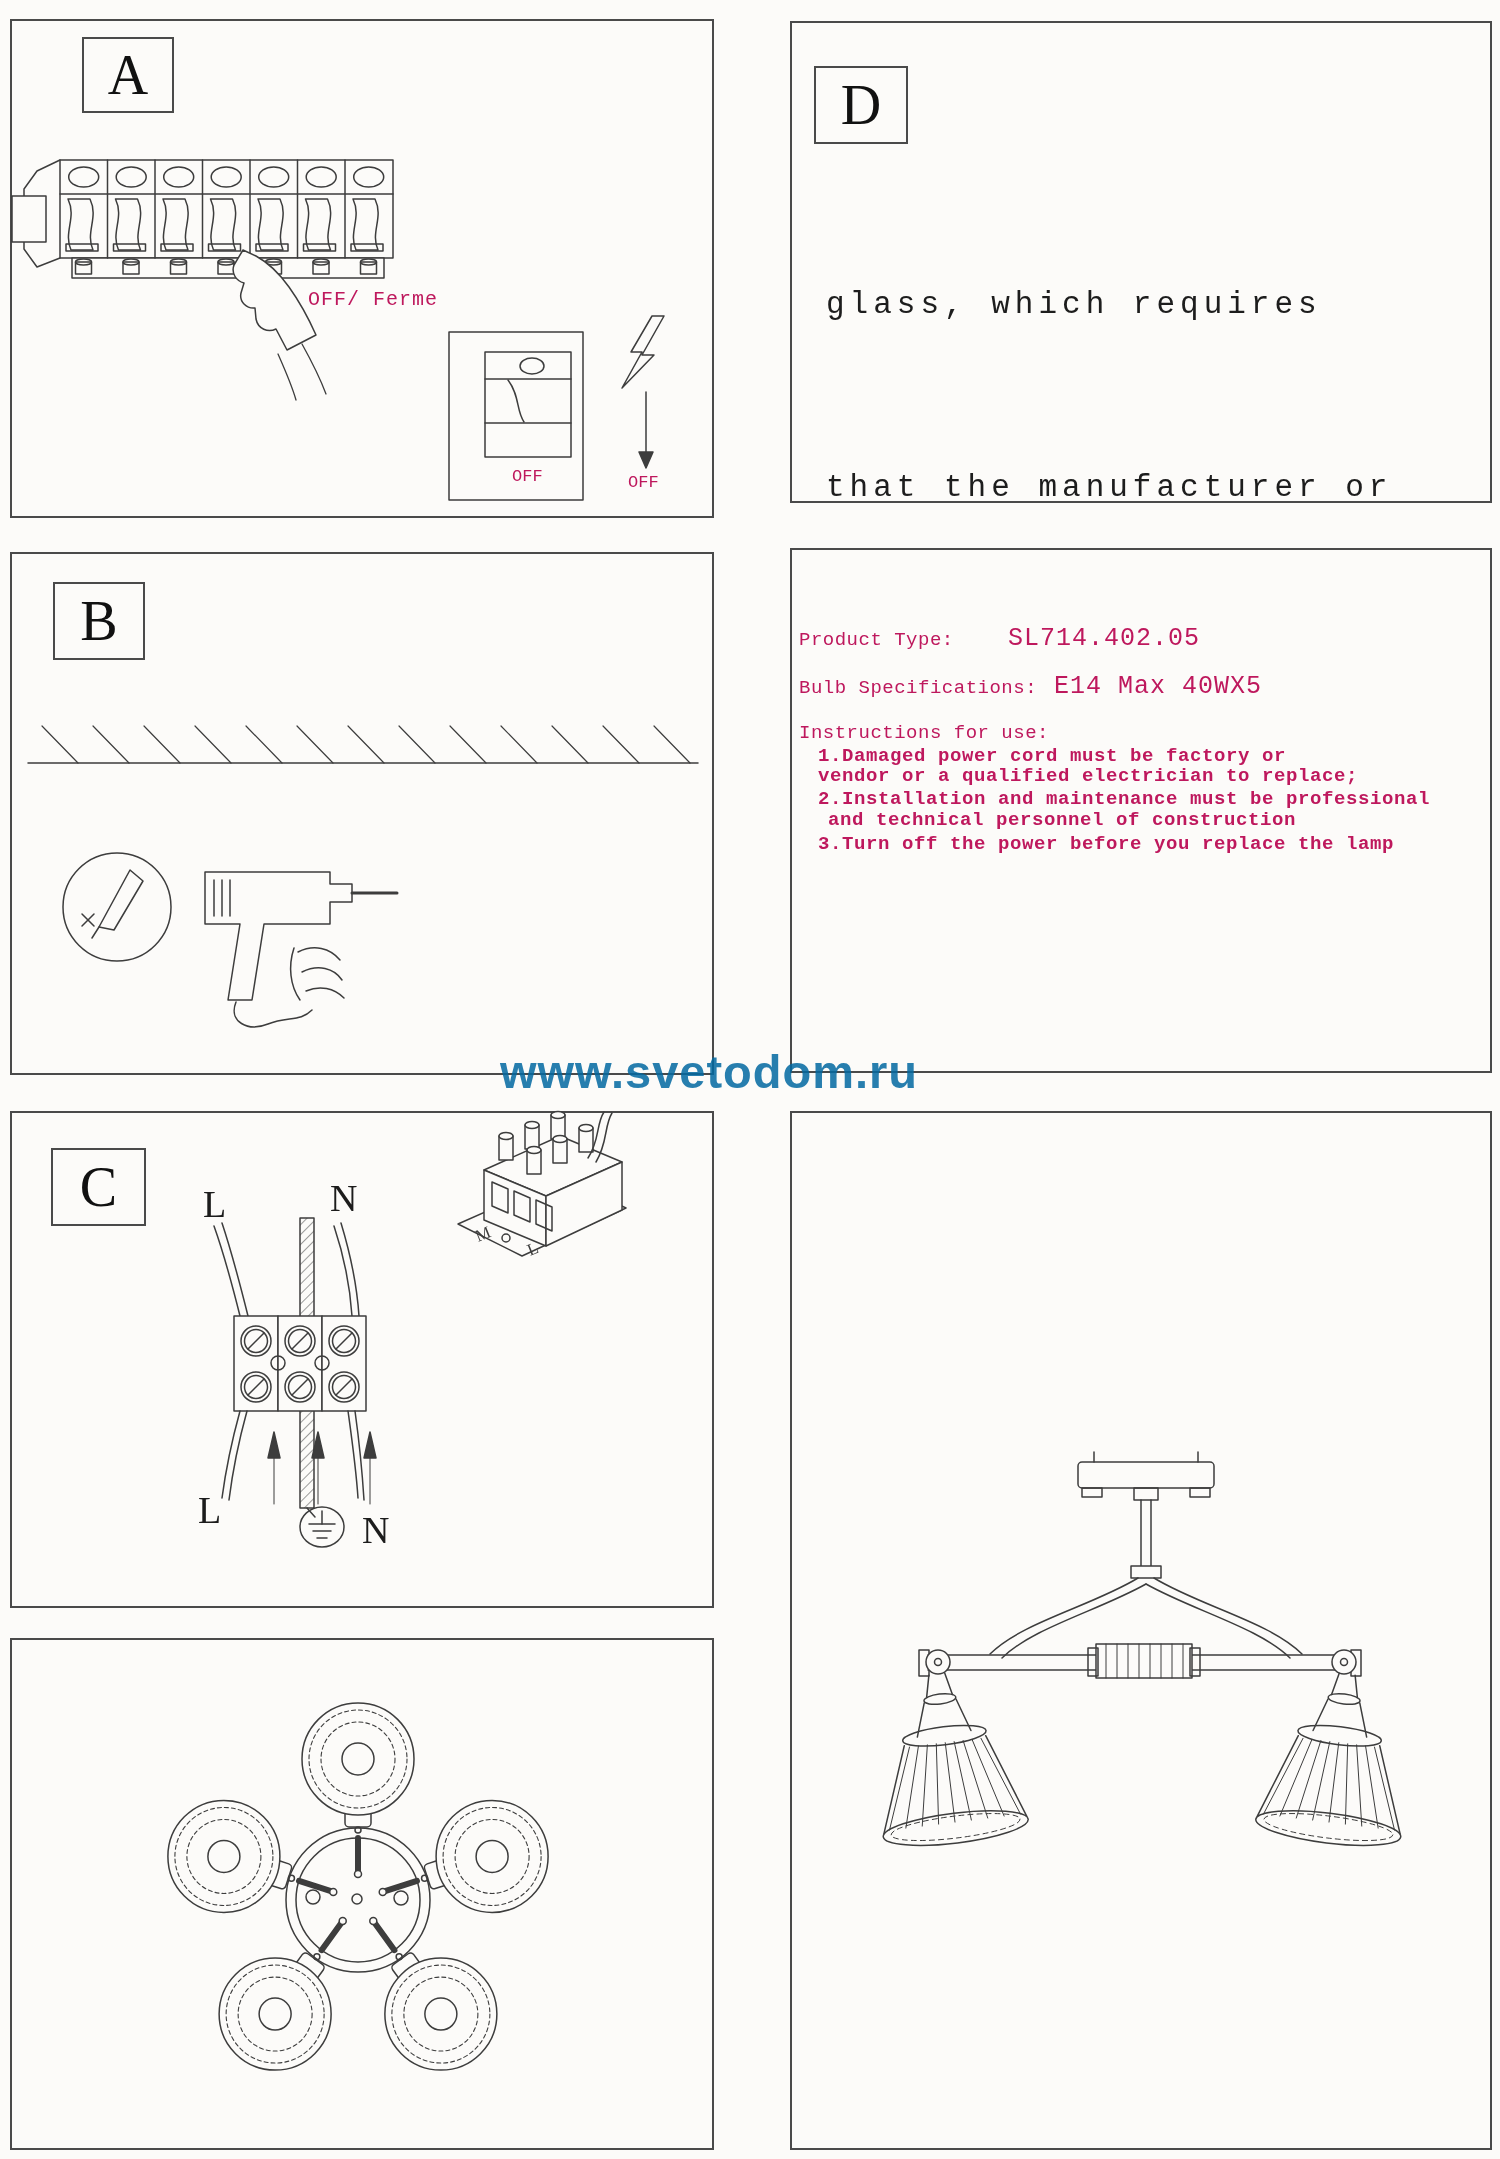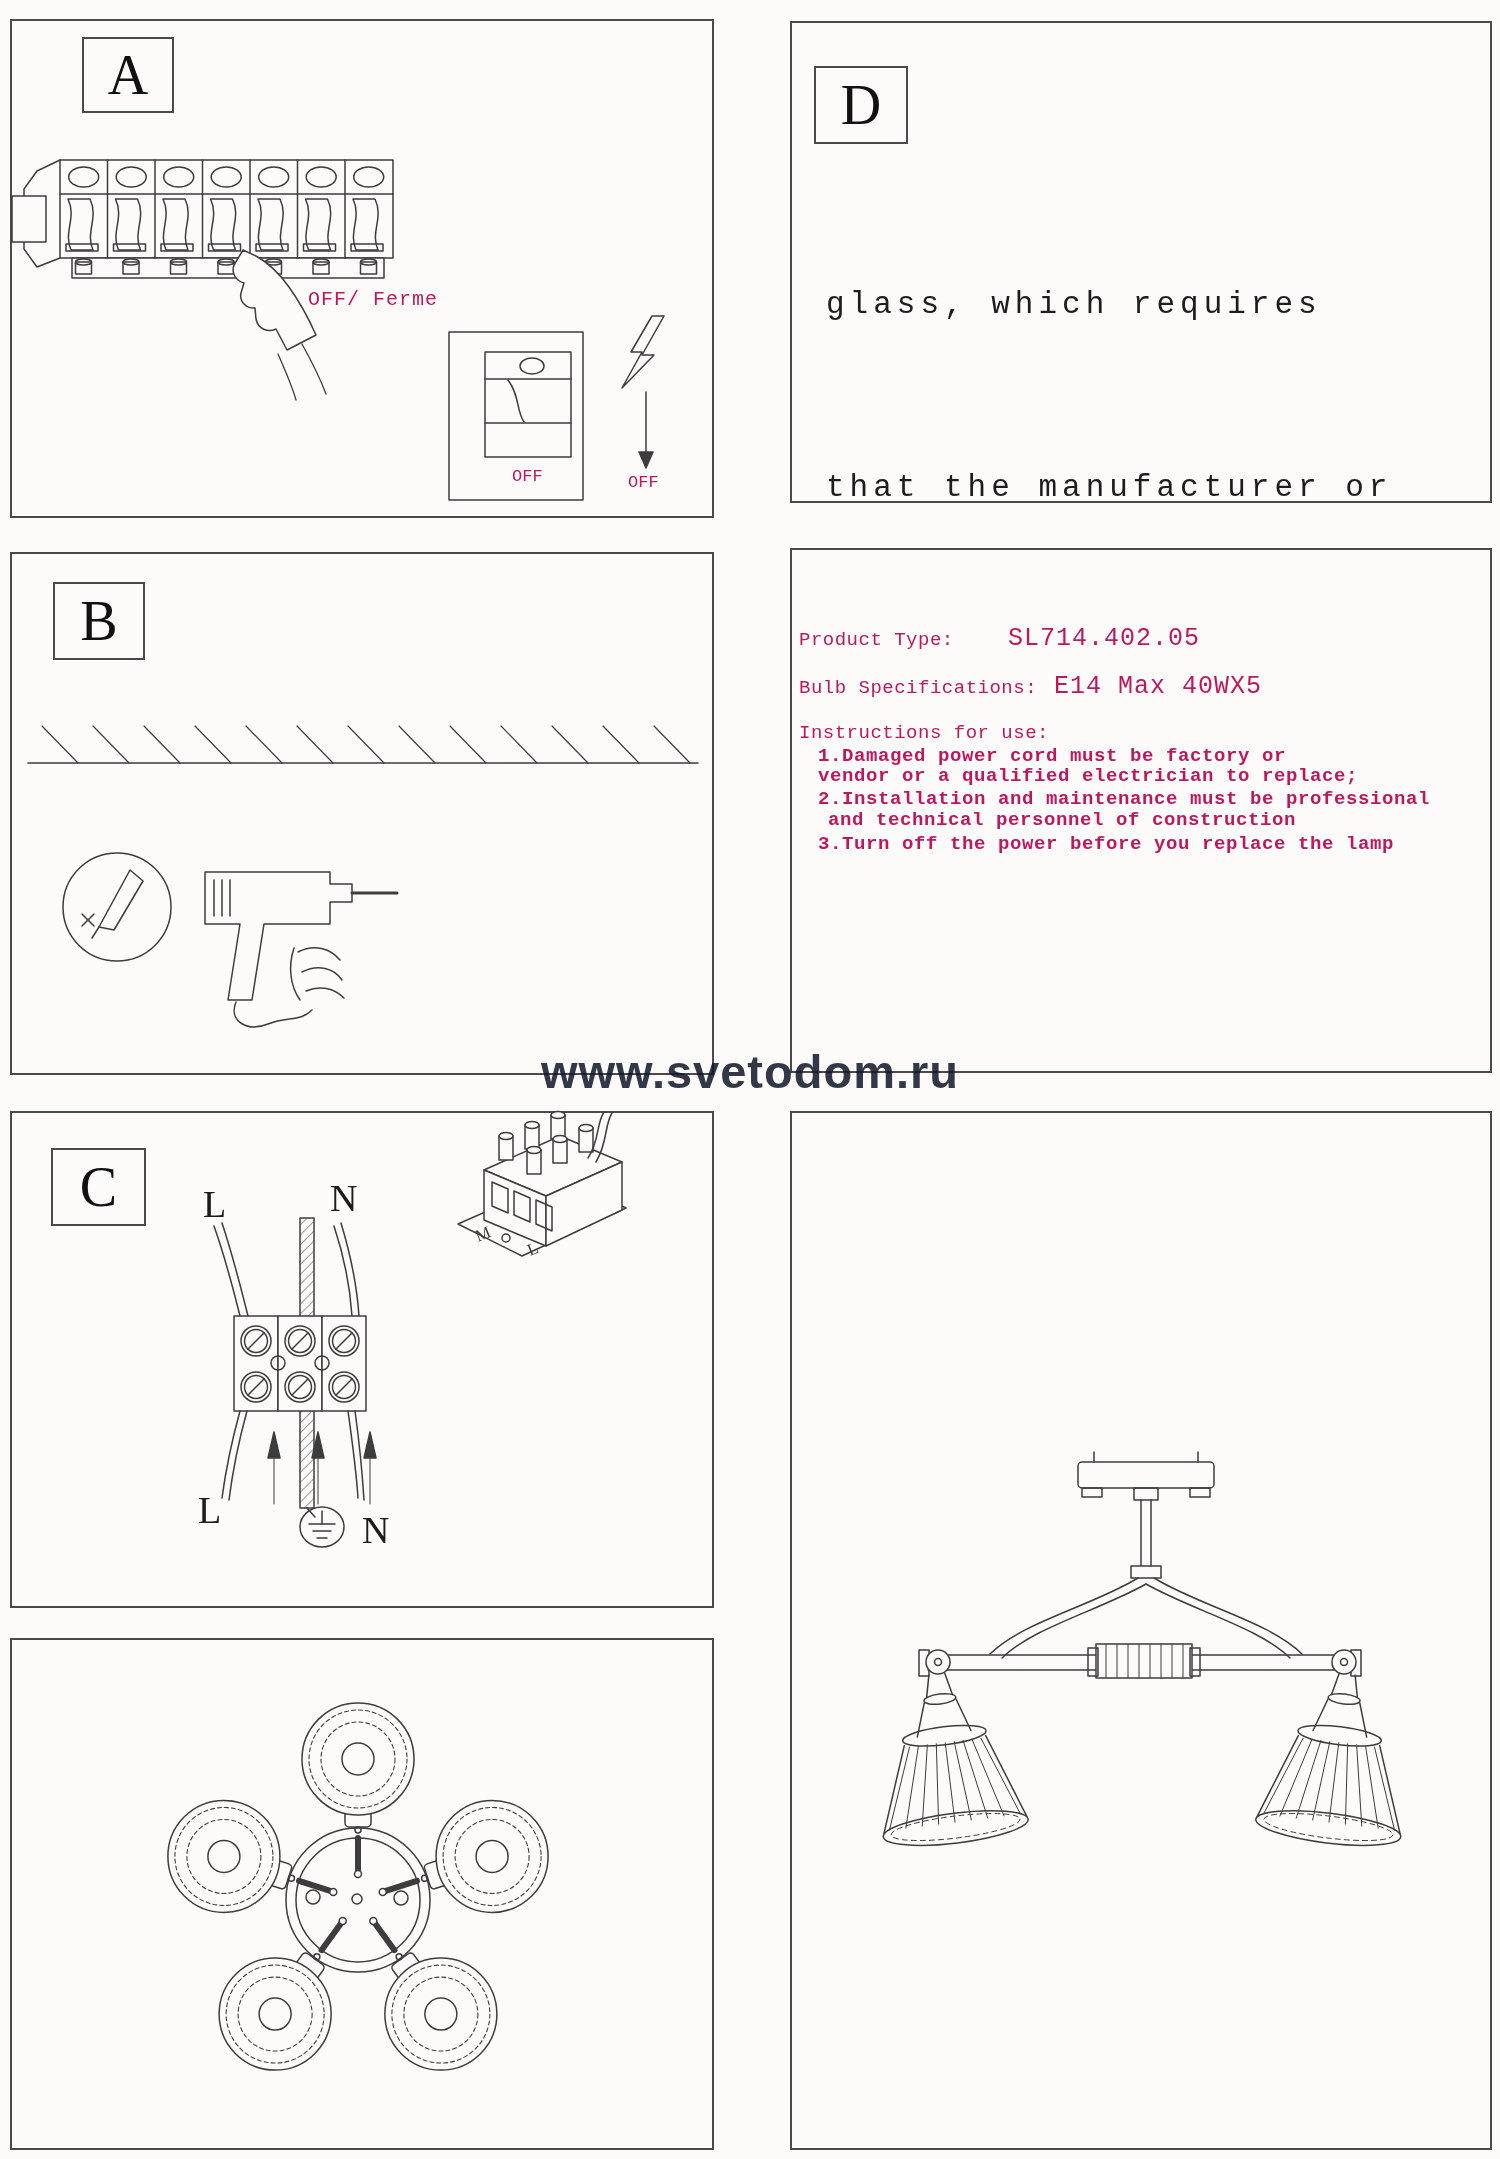--- a/index.html
+++ b/index.html
@@ -13,23 +13,23 @@
   .art *{vector-effect:non-scaling-stroke;}
   .txt{position:absolute;white-space:pre;color:#be185d;}
   .mono{font-family:"Liberation Mono",monospace;}
   #caution{left:826px;top:152px;font-size:31px;line-height:61px;letter-spacing:5px;color:#1d1d1d;}
   .prodlabel{font-size:19px;letter-spacing:0.5px;}
   .prodvalue{font-size:25px;letter-spacing:1px;}
   .institem{font-size:19px;letter-spacing:0.6px;font-weight:bold;}
   .offtxt{font-size:20px;letter-spacing:1px;}
   .offsmall{font-size:17px;}
   .wireLN{font-family:"Liberation Serif",serif;font-size:38px;color:#1c1c1c;}
-  #watermark{position:absolute;left:500px;top:1044px;width:500px;text-align:center;
+  #watermark{position:absolute;left:500px;top:1044px;width:500px;text-align:left;
              font-family:"Liberation Sans",sans-serif;font-weight:bold;font-size:47px;
-             color:#0f172a;opacity:.85;letter-spacing:1px;}
+             color:#0369a1;opacity:.85;letter-spacing:1px;}
 </style>
 </head>
 <body>
 
 <div id="page">
 
   <div class="panel" style="left:10px;top:19px;width:704px;height:499px"></div>
   <div class="panel" style="left:10px;top:552px;width:704px;height:523px"></div>
   <div class="panel" style="left:10px;top:1111px;width:704px;height:497px"></div>
   <div class="panel" style="left:10px;top:1638px;width:704px;height:512px"></div>

